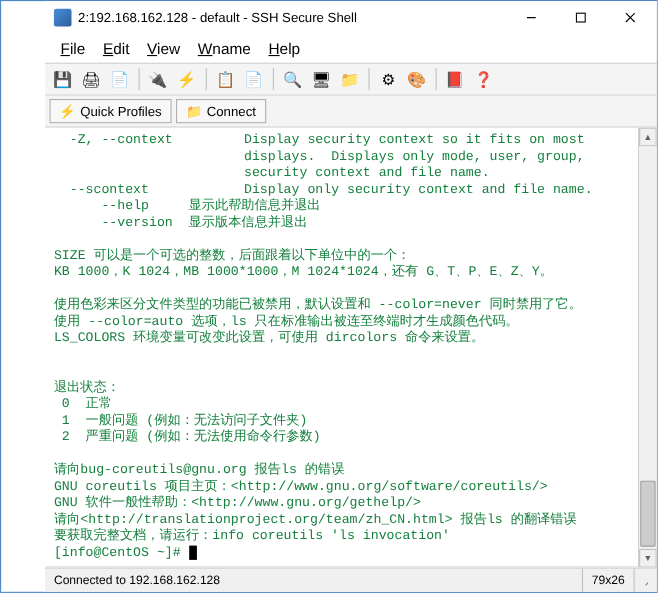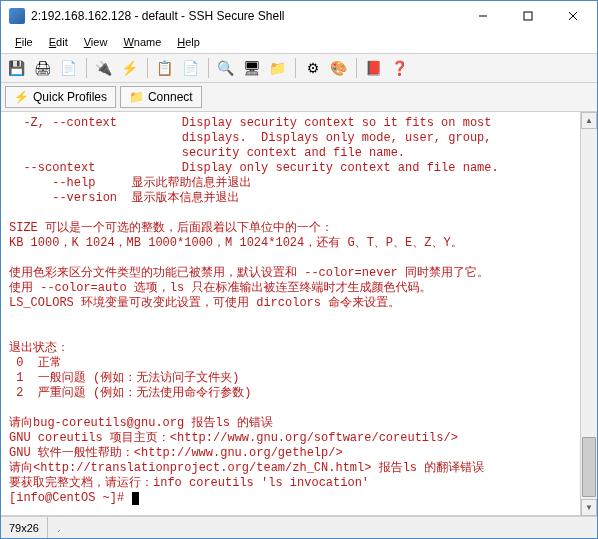--- a/index.html
+++ b/index.html
@@ -1,31 +1,31 @@
 <!DOCTYPE html>
 <html><head>
 <meta charset="utf-8">
 <style>
   * { box-sizing: border-box; margin: 0; padding: 0; }
   body { font-family: "Microsoft Sans Serif", "Segoe UI", Tahoma, sans-serif; font-size: 11px; background: #f0f0f0; width: 598px; height: 539px; overflow: hidden; }
-  .window { background: #fff; border: 1px solid #4a88c7; width: 598px; height: 539px; display: flex; flex-direction: column; }
+  .window { background: #fff; border: 1px solid #4a88c7; width: 598px; height: 539px; display: flex; flex-direction: column; padding-left: 40px; }
   .titlebar { background: #fff; display: flex; align-items: center; height: 30px; padding: 0 2px 0 8px; }
   .titlebar-icon { width: 16px; height: 16px; background: linear-gradient(135deg,#4a90d9,#2c5e9e); border-radius:2px; margin-right:6px; }
   .titlebar-text { flex:1; font-size:12px; color:#000; }
   .win-btns { display:flex; gap:0; }
   .win-btn { width:45px; height:28px; display:flex; align-items:center; justify-content:center; font-family: "Segoe MDL2 Assets", sans-serif; font-size:10px; cursor:pointer; background:#fff; border:none; }
   .menubar { display:flex; padding: 2px 6px; background:#fff; }
-  .menu-item { padding: 3px 8px; font-size:11px; cursor:pointer; }
+  .menu-item { padding: 3px 8px; font-size:14px; cursor:pointer; }
   .menu-item .ul { text-decoration: underline; }
   .toolbar { display:flex; align-items:center; padding:2px 4px; background:#f4f4f4; border-top:1px solid #d0d0d0; border-bottom:1px solid #d0d0d0; gap:2px; }
   .tb-btn { width:24px; height:24px; display:flex; align-items:center; justify-content:center; cursor:pointer; border:1px solid transparent; font-size:14px; }
   .tb-sep { width:1px; height:20px; background:#c0c0c0; margin:0 3px; }
   .connectbar { display:flex; align-items:center; padding:3px 4px; background:#f4f4f4; border-bottom:1px solid #d0d0d0; gap:4px; }
   .cb-btn { display:flex; align-items:center; gap:4px; padding:3px 8px; border:1px solid #b0b0b0; background:#f8f8f8; cursor:pointer; font-size:12px; }
-  .terminal { flex:1; background:#fff; color:#b91c1c; font-family:"FangSong","SimSun","Courier New",monospace; font-size:12px; line-height:15px; padding:4px 8px 4px 8px; white-space:pre-wrap; overflow-y:auto; border-bottom:1px solid #d0d0d0; }
+  .terminal { flex:1; background:#fff; color:#15803d; font-family:"FangSong","SimSun","Courier New",monospace; font-size:12px; line-height:15px; padding:4px 8px 4px 8px; white-space:pre-wrap; overflow-y:auto; border-bottom:1px solid #d0d0d0; }
   .terminal .cursor { display:inline-block; width:7px; height:13px; background:#000; vertical-align:text-bottom; margin-left:1px; }
   .terminal-wrap { flex:1; display:flex; overflow:hidden; }
   .scrollbar { width:17px; background:#f0f0f0; border-left:1px solid #d0d0d0; display:flex; flex-direction:column; }
   .sb-btn { height:17px; background:#f0f0f0; border:1px solid #c0c0c0; display:flex; align-items:center; justify-content:center; font-size:8px; cursor:pointer; color:#606060;}
   .sb-track { flex:1; background:#f0f0f0; position:relative; }
   .sb-thumb { position:absolute; left:1px; right:1px; bottom:2px; height:60px; background:#cdcdcd; border:1px solid #a0a0a0; border-radius:1px; cursor:pointer; }
   .statusbar { display:flex; align-items:center; background:#f0f0f0; border-top:1px solid #d0d0d0; height:22px; font-size:11px; }
   .status-cell { padding:2px 8px; border-right:1px solid #c0c0c0; height:100%; display:flex; align-items:center; }
   .status-cell.flex { flex:1; }
   .ul { text-decoration: underline; }
@@ -158,20 +158,21 @@
     <div class="scrollbar">
       <div class="sb-btn">▲</div>
       <div class="sb-track">
         <div class="sb-thumb"></div>
       </div>
       <div class="sb-btn">▼</div>
     </div>
   </div>
 
   <div class="statusbar">
+    <div class="status-cell flex">Connected to 192.168.162.128</div>
     <div class="status-cell">79x26</div>
     <div class="status-cell" style="width:20px;border-right:none">
       <svg width="12" height="12">
         <line x1="2" y1="10" x2="10" y2="2" stroke="#808080"></line>
           <line x1="6" y1="10" x2="10" y2="6" stroke="#808080"></line>
           <line x1="10" y1="10" x2="10" y2="10" stroke="#808080"></line>
       </svg>
     </div>
   </div>
 

